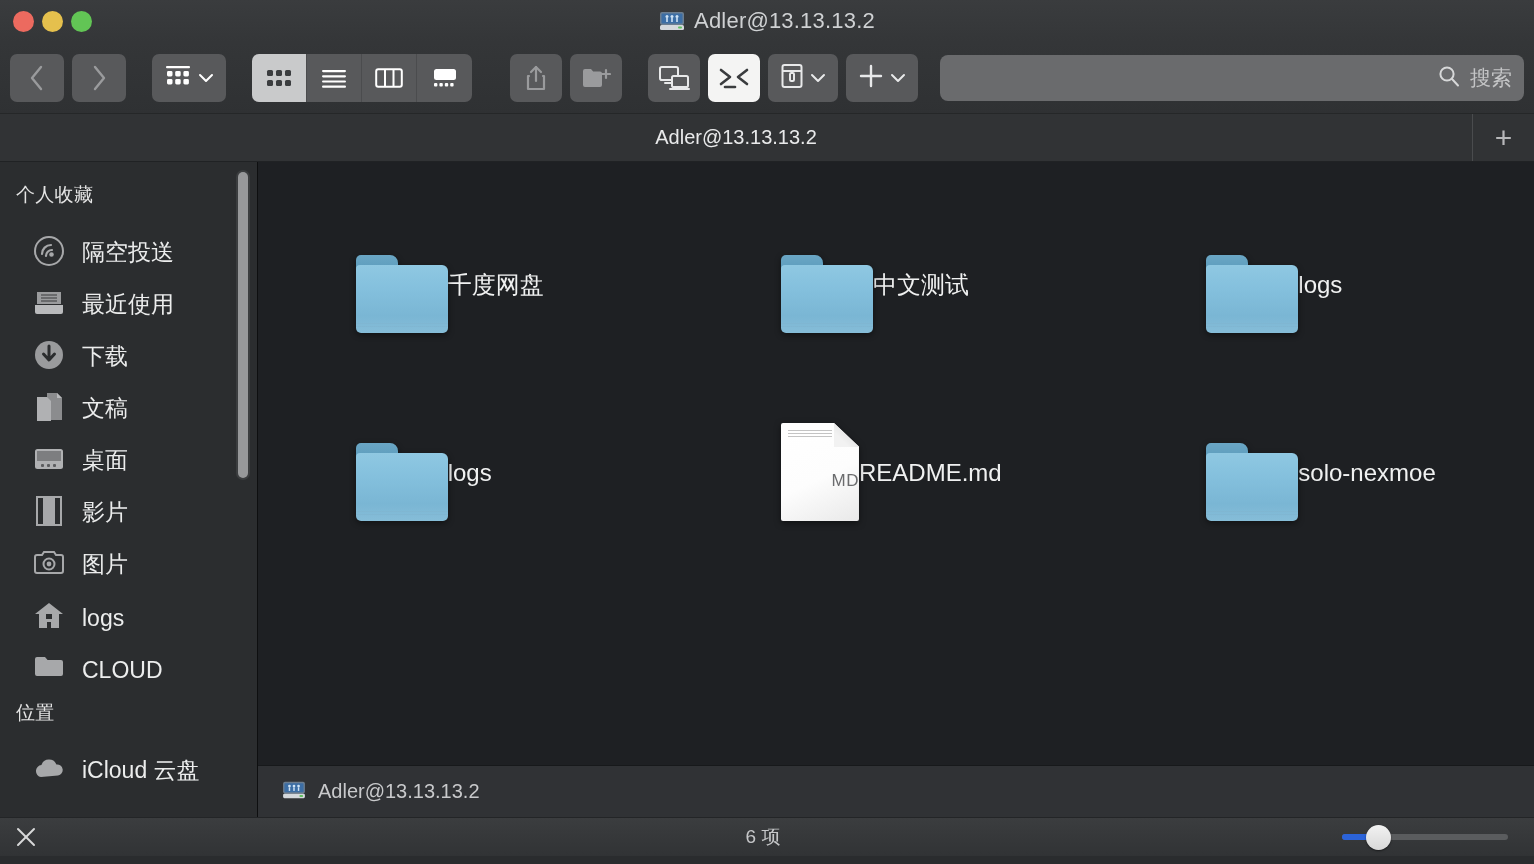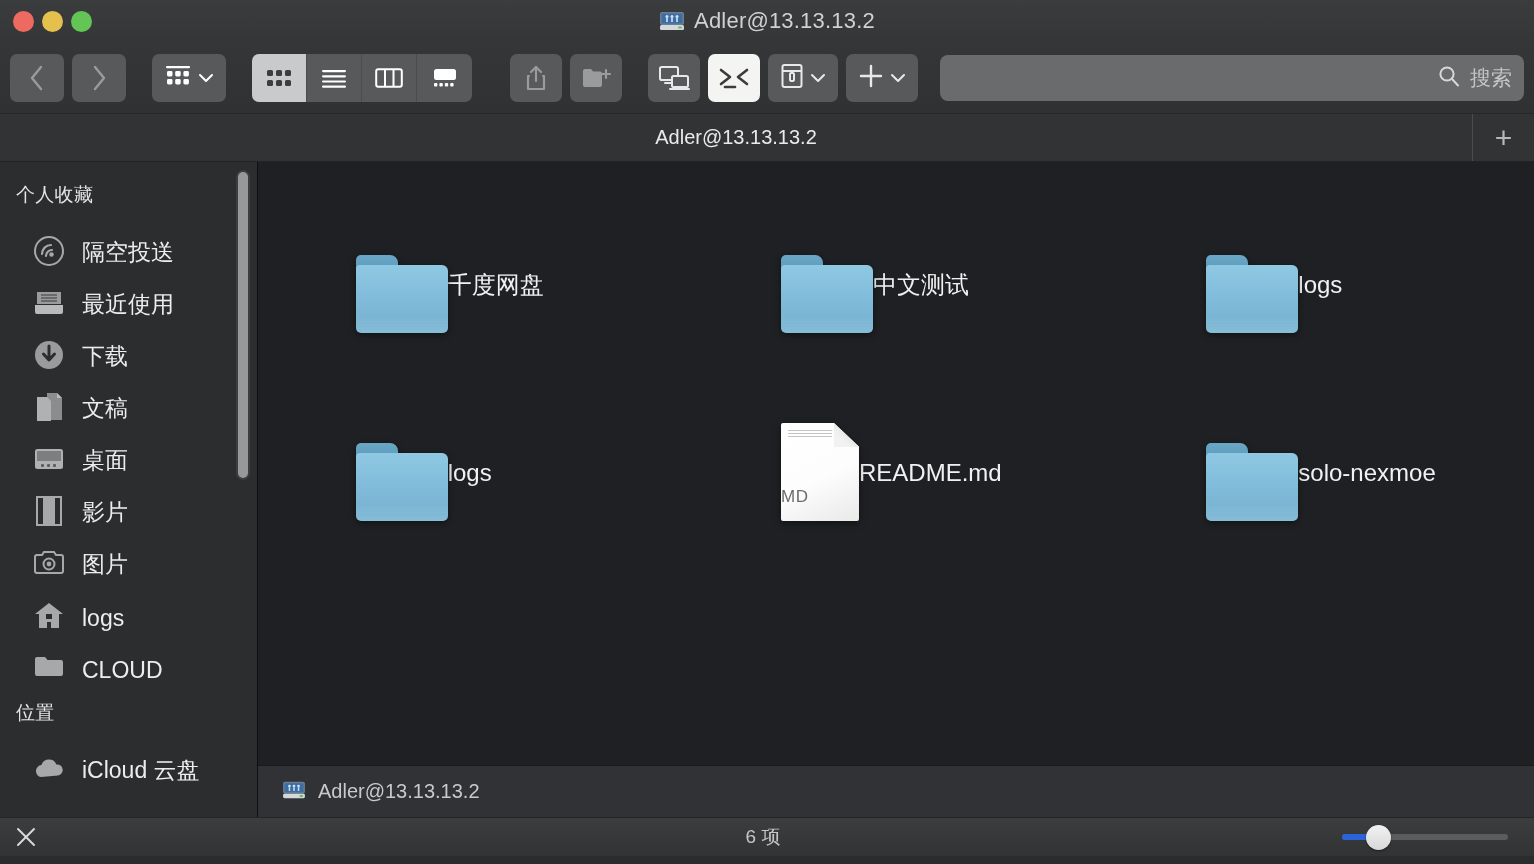--- a/index.html
+++ b/index.html
@@ -161,22 +161,22 @@
     position: absolute; right: 0; top: 0; width: 25px; height: 24px;
     background: linear-gradient(225deg,#d4d4d4 0%, #f2f2f2 70%);
     clip-path: polygon(0 0, 100% 100%, 0 100%);
   }
   .doc .lines {
     position: absolute; left: 7px; top: 7px; width: 44px; height: 8px;
     background: repeating-linear-gradient(#b9b9b9 0 1px, transparent 1px 3px);
     opacity: .85;
   }
   .doc .ext {
-    position: absolute; left: 0; right: 0; bottom: 14px;
-    text-align: left; font-size: 17px; color: #6b6c6e; letter-spacing: .5px;
+    position: absolute; left: 0; right: 0; bottom: 30px;
+    text-align: right; font-size: 17px; color: #6b6c6e; letter-spacing: .5px;
   }
 
   
   .pathbar {
     height: 52px; flex: 0 0 52px;
     background: #303235;
     border-top: 1px solid #17191b;
     display: flex; align-items: center; gap: 12px; padding-left: 24px;
   }
   .path-text { font-size: 20px; color: #c8c9cb; }

